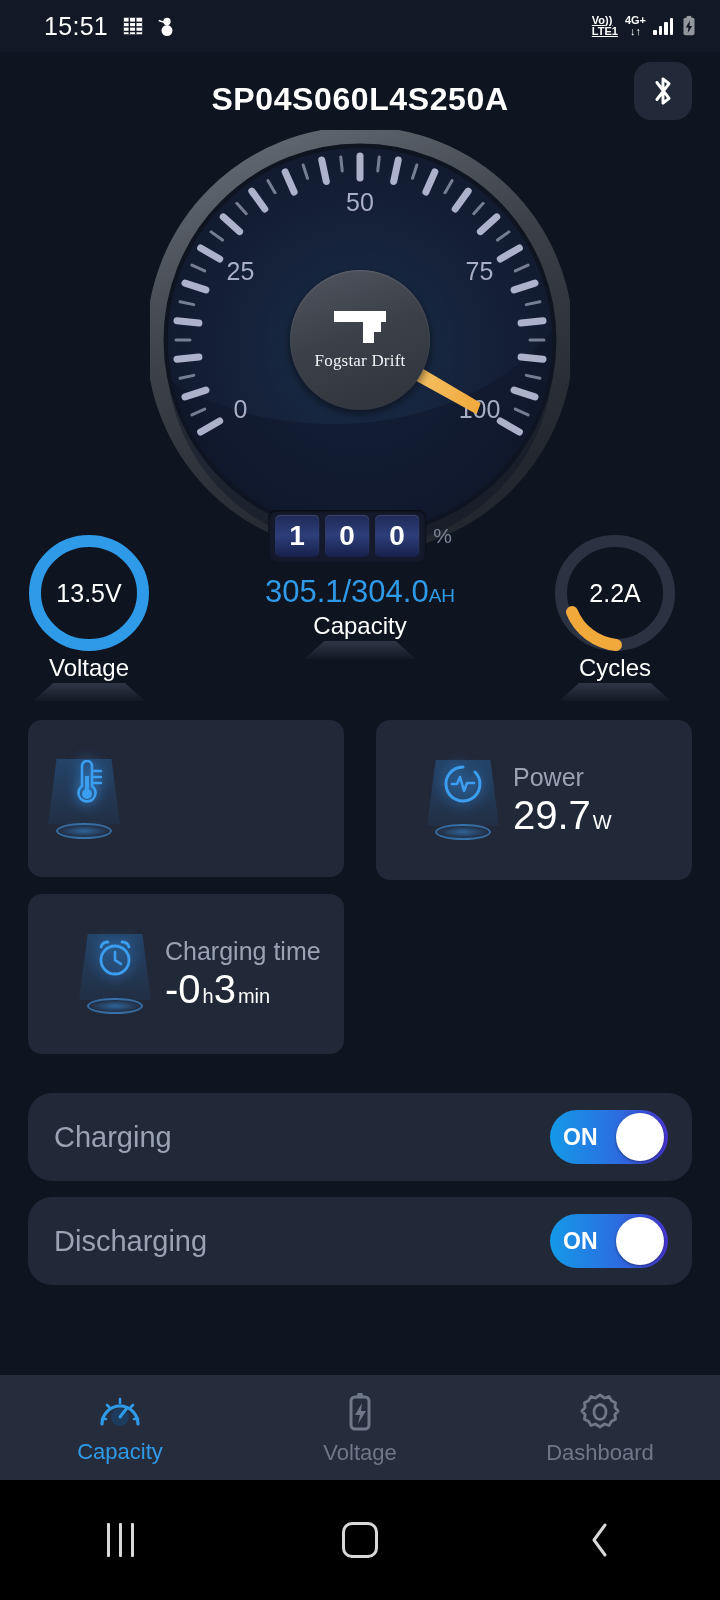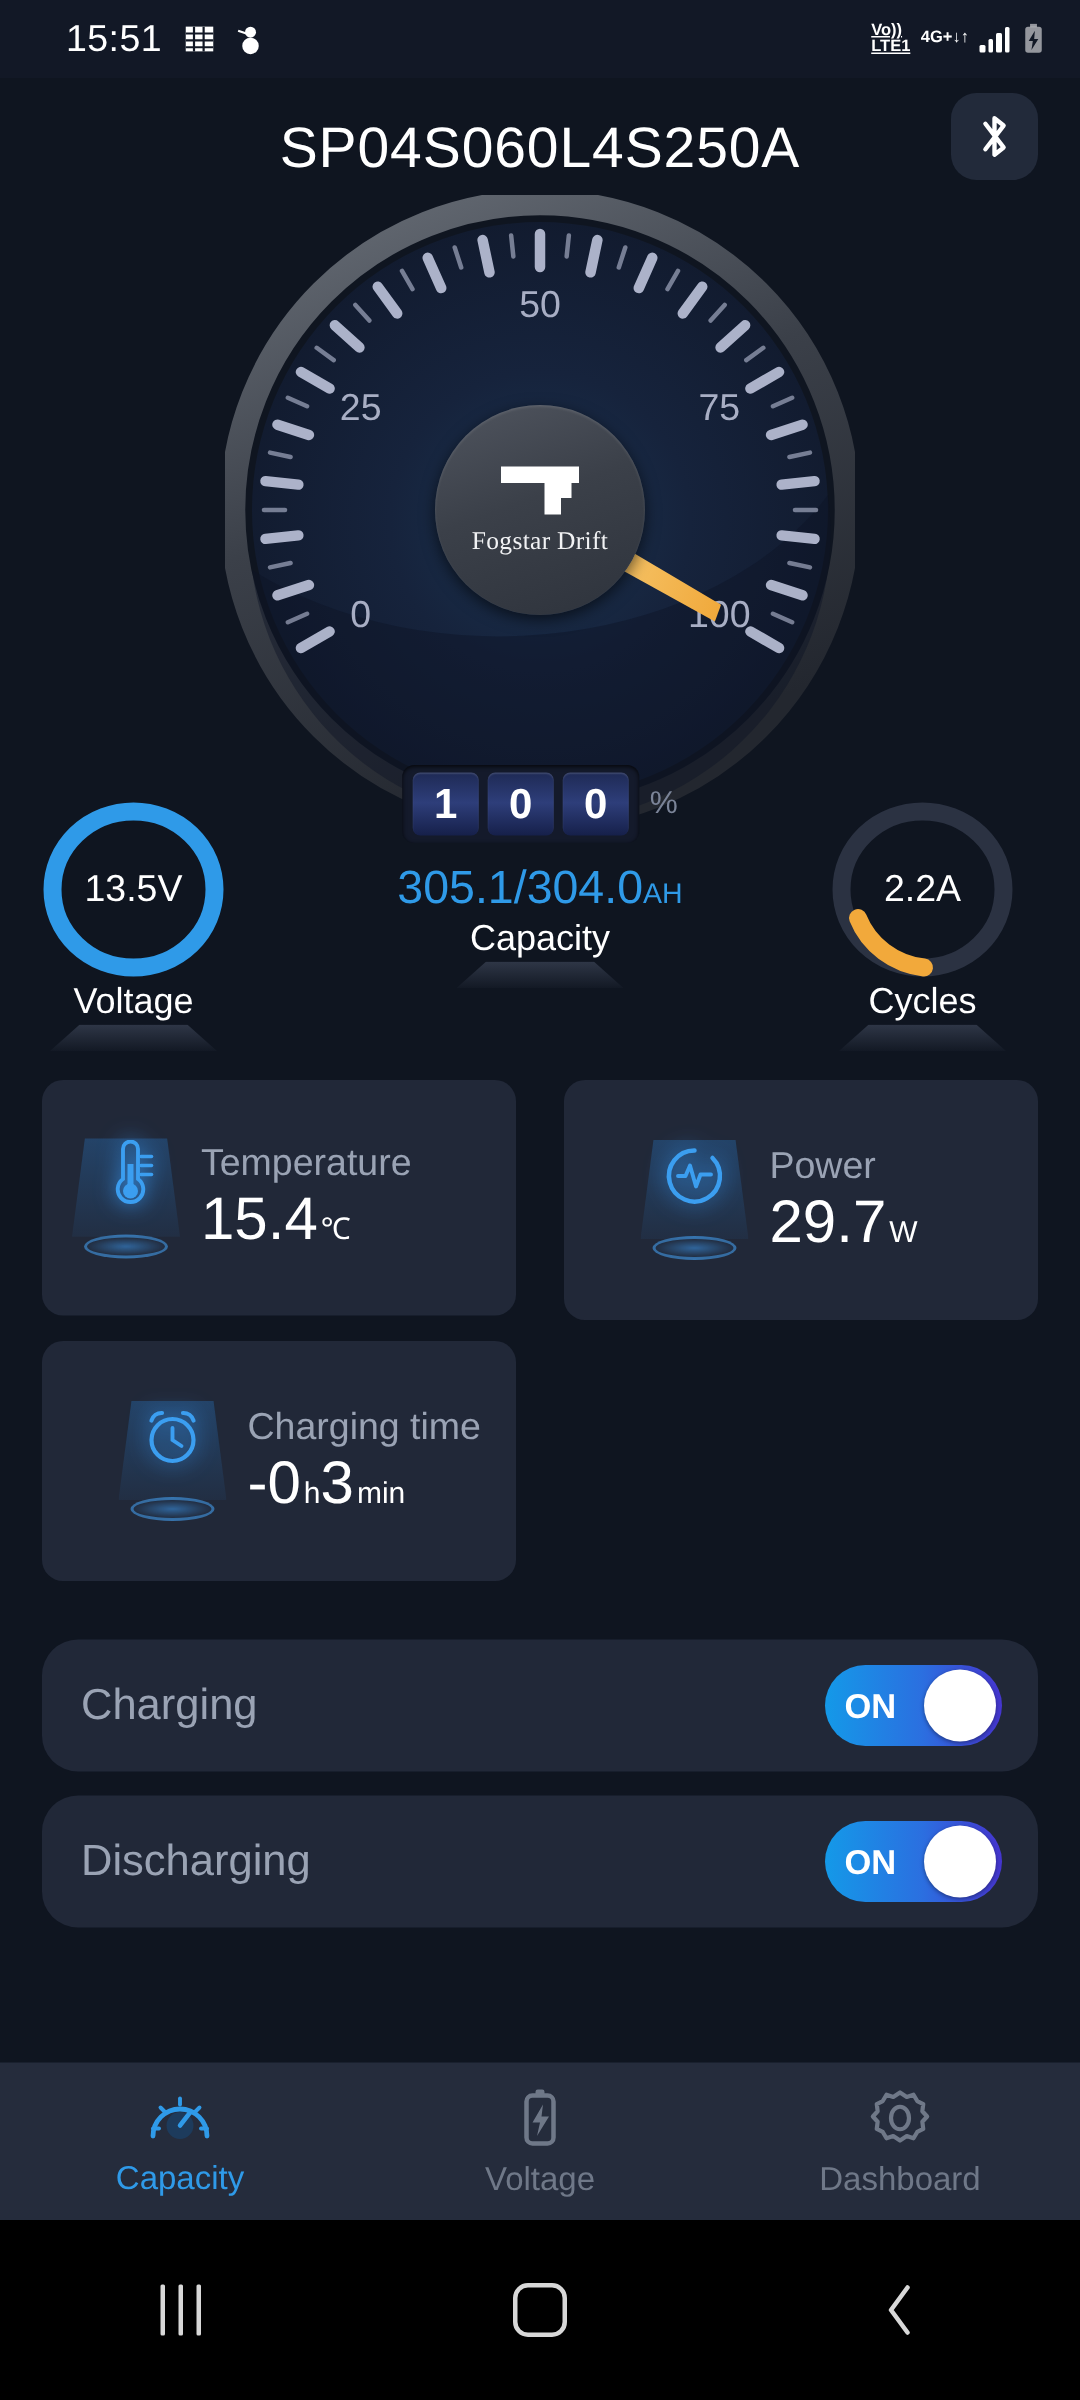--- a/index.html
+++ b/index.html
@@ -19,34 +19,34 @@
     padding:0 22px 0 44px;
     background:#121826;
     position:relative;
   }
   .sb-time{ font-size:25px; font-weight:500; letter-spacing:.3px; color:#fff; }
   .sb-left-icons{ display:flex; align-items:center; gap:12px; margin-left:14px; }
   .sb-ico{ width:22px; height:22px; display:block; }
   .sb-right{ margin-left:auto; display:flex; align-items:center; gap:7px; }
   .sb-stack{ display:flex; flex-direction:column; line-height:1.02; font-size:11px; font-weight:bold; }
   .sb-stack span{ display:block;text-decoration:underline; }
-  .sb-net{ display:flex; line-height:1.02; font-size:11px; font-weight:bold; align-items:center;}
+  .sb-net{ display:flex; flex-direction:column; line-height:1.02; font-size:11px; font-weight:bold; align-items:center;}
   .bars{ display:flex; align-items:flex-end; gap:2px; height:17px; }
   .bars i{ width:3.5px; background:#fff; border-radius:1px; display:block;}
   .bars i:nth-child(1){height:5px}
   .bars i:nth-child(2){height:9px}
   .bars i:nth-child(3){height:13px}
   .bars i:nth-child(4){height:17px}
 
   
   .titlebar{
     height:78px; display:flex; align-items:center; justify-content:center;
     position:relative;
   }
-  .app-title{ font-size:38px; font-weight:normal; letter-spacing:.6px;margin-top:16px; }
+  .app-title{ font-size:32px; font-weight:bold; letter-spacing:.6px;margin-top:16px; }
   .bt-btn{
     position:absolute; right:28px; top:50%; transform:translateY(-50%);
     width:58px; height:58px; border-radius:17px; background:#222a3a;
     display:flex; align-items:center; justify-content:center;
   }
 
   
   .gauge-wrap{
     width:720px; height:430px; position:relative;
     display:flex; justify-content:center;
@@ -371,26 +371,20 @@
         <path d="M17 6 a5 5 0 0 1 10 0 v20 a8.5 8.5 0 1 1 -10 0 Z" fill="none" stroke="#3b9ef0" stroke-width="2.6"></path>
         <circle cx="22" cy="34" r="5" fill="#3b9ef0"></circle>
         <rect x="20" y="16" width="4" height="17" fill="#3b9ef0"></rect>
         <g stroke="#3b9ef0" stroke-width="2.4" stroke-linecap="round">
           <line x1="29" y1="11" x2="36" y2="11"></line>
             <line x1="29" y1="17" x2="36" y2="17"></line>
             <line x1="29" y1="23" x2="36" y2="23"></line>
         </g>
       </svg>
     </div>
-    <div class="card-txt">
-      <div class="card-lbl">Temperature</div>
-      <div>
-        <span class="card-val">15.4</span><span class="card-unit">℃</span>
-      </div>
-    </div>
   </div>
 
 
   <div class="card tall">
     <div class="holo">
       <div class="beam"></div>
         <div class="base"></div>
       <svg class="glyph" width="42" height="42" viewBox="0 0 42 42">
         <path d="M21 4 a17 17 0 1 0 12 5" fill="none" stroke="#3b9ef0" stroke-width="3" stroke-linecap="round"></path>
         <path d="M10 21 h5 l3 -7 l4 14 l3 -8 h7" fill="none" stroke="#3b9ef0" stroke-width="2.6" stroke-linecap="round" stroke-linejoin="round"></path>

